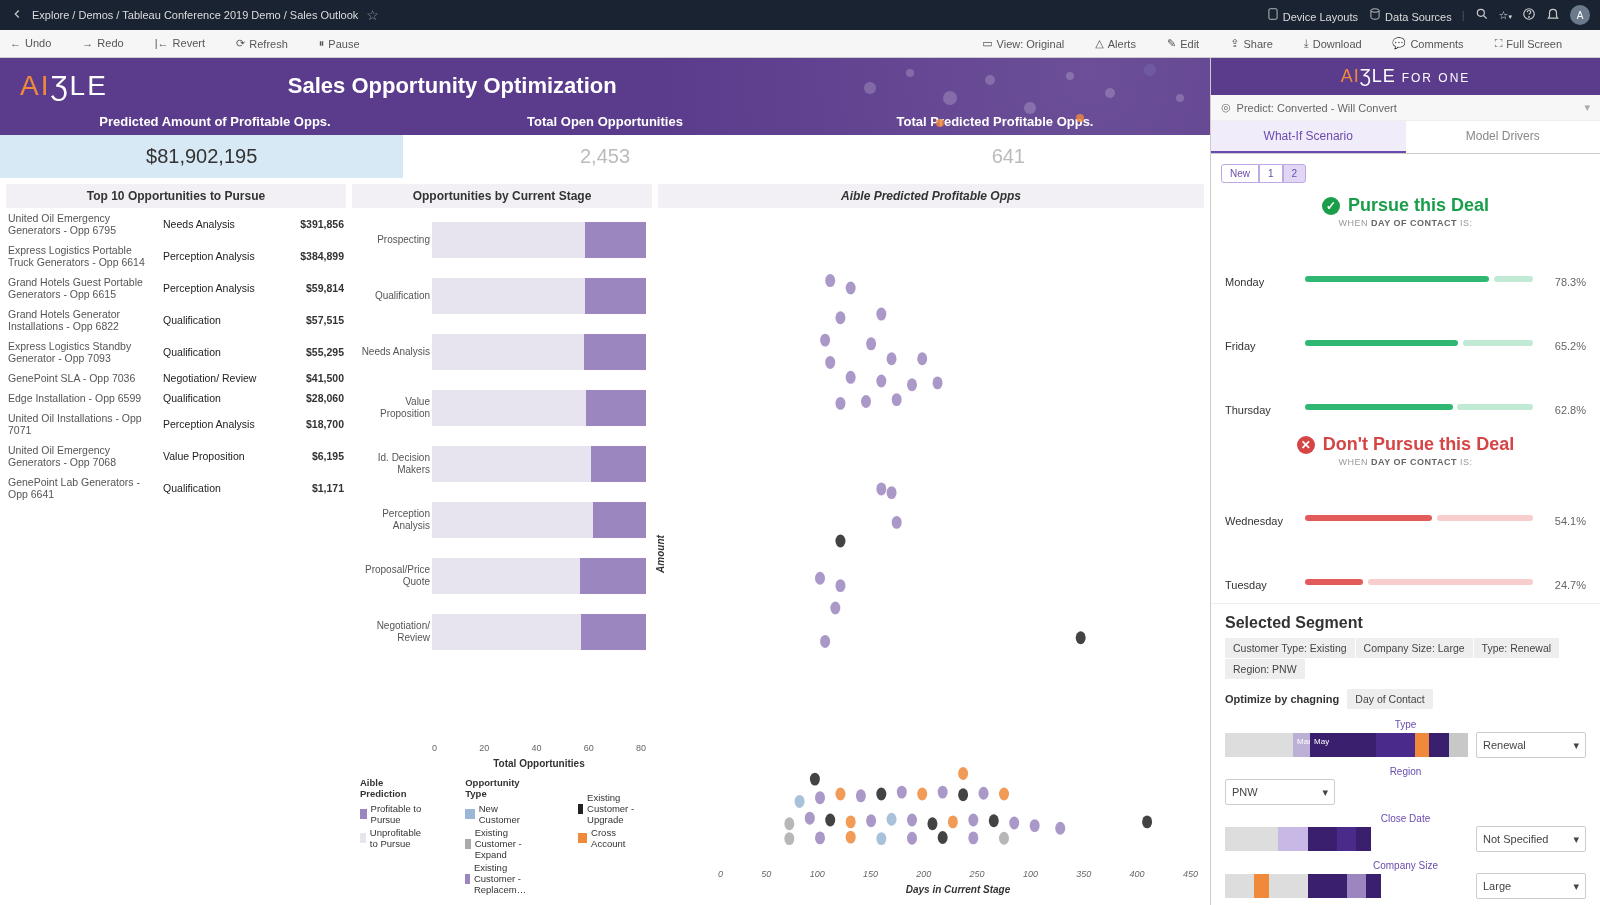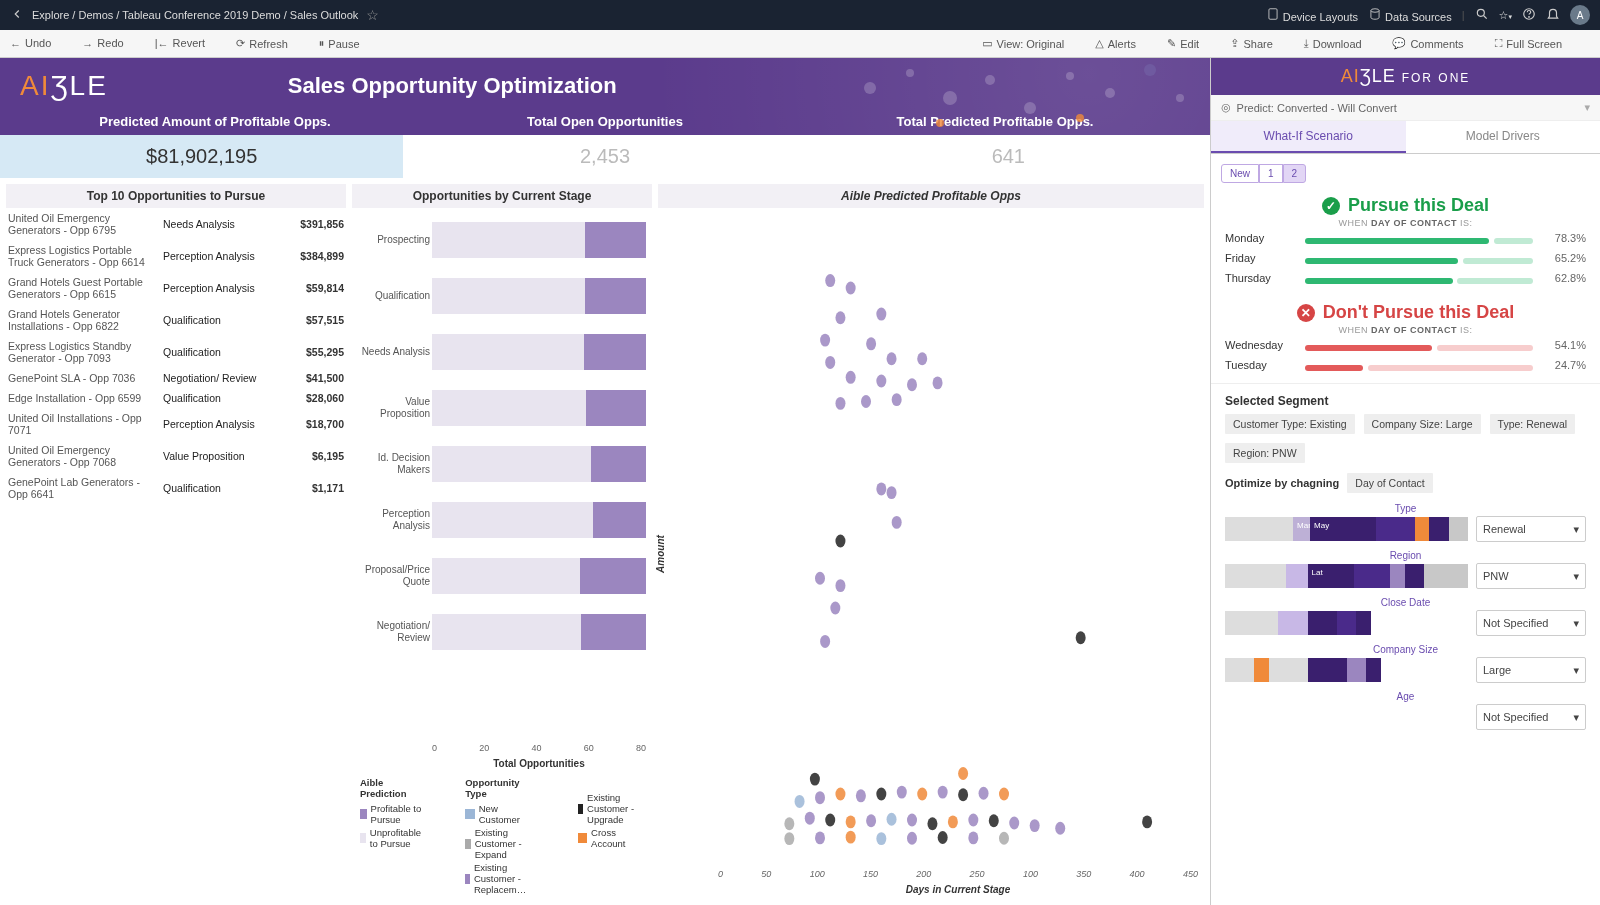--- a/index.html
+++ b/index.html
@@ -62,28 +62,28 @@
   .pill { border:1px solid #bfa8e3; padding:3px 8px; font-size:10px; color:#6a4caf; cursor:pointer; }
   .pill:first-child { border-radius:3px 0 0 3px; }
   .pill:last-child { border-radius:0 3px 3px 0; }
   .pill.active { background:#e2d6f5; }
   .verdict { text-align:center; margin-top:6px; }
   .verdict-title { font-size:18px; font-weight:600; display:flex; align-items:center; justify-content:center; gap:8px; }
   .verdict-title.pursue { color:#1a9e4a; }
   .verdict-title.dont { color:#d64545; }
   .verdict-sub { font-size:9px; color:#999; letter-spacing:.5px; margin-top:2px; }
   .verdict-sub b { color:#666; }
-  .prob-row { display:flex; align-items:flex-end; padding:4px 14px; gap:0; font-size:11px; }
+  .prob-row { display:flex; align-items:flex-start; padding:4px 14px; gap:0; font-size:11px;margin-top:44px; }
   .prob-row .day { width:80px; }
   .prob-row .barwrap { flex:1; height:6px; background:transparent; position:relative; }
   .prob-row .barwrap .seg { position:absolute; top:0; bottom:0; border-radius:3px; }
   .prob-row .pct { width:46px; text-align:right; color:#666; }
   .segment-sec { padding:10px 14px; border-top:1px solid #eee; margin-top:8px; }
-  .seg-title { font-size:12px; font-weight:600; margin-bottom:6px; }
-  .chips { display:flex; flex-wrap:wrap; gap:9px;align-items:center; }
+  .seg-title { font-size:16px; font-weight:600; margin-bottom:6px; }
+  .chips { display:flex; flex-wrap:wrap; gap:1px;align-items:center; }
   .chip { background:#eee; border-radius:1px; padding:4px 8px; font-size:10.5px; color:#444; }
   .opt-row { display:flex; align-items:center; gap:8px; font-size:11px; margin-top:10px; }
   .opt-row .chip { background:#eee; }
   .dec-inc { display:flex; justify-content:space-around; font-size:11px; color:#888; padding:10px 14px 4px; }
   .dec-inc .sel { color:#5b3b8c; font-weight:600; display:flex; align-items:center; gap:4px; }
   .wi-row { display:flex; flex-direction:column; padding:0 14px 8px; }
   .wi-label { text-align:center; font-size:10px; color:#6a4caf; margin-bottom:2px; }
   .wi-body { display:flex; gap:8px; align-items:center; }
   .heatstrip { height:24px; flex:1; background:#eee; position:relative; border:0; }
   .heatstrip .seg { position:absolute; top:0; bottom:0; }
@@ -559,31 +559,20 @@
             </div>
             <div class="sel-box">
               <span>Renewal</span>
               <span>▾</span>
             </div>
           </div>
         </div>
         <div class="wi-row">
           <div class="wi-label">Region</div>
           <div class="wi-body">
-            <div class="heatstrip">
-              <div class="seg" style="left:0%;right:calc(100% - 25%);background:#ddd"></div>
-              <div class="seg" style="left:25%;right:calc(100% - 34%);background:#c8b8e6"></div>
-              <div class="seg" style="left:34%;right:calc(100% - 53%);background:#3a1f6e">
-                <span class="seg-label" style="left:4px">Lat</span>
-              </div>
-              <div class="seg" style="left:53%;right:calc(100% - 68%);background:#4a2a8a"></div>
-              <div class="seg" style="left:68%;right:calc(100% - 74%);background:#9b86bf"></div>
-              <div class="seg" style="left:74%;right:calc(100% - 82%);background:#3a1f6e"></div>
-              <div class="seg" style="left:82%;right:calc(100% - 100%);background:#c8c8c8"></div>
-            </div>
             <div class="sel-box">
               <span>PNW</span>
               <span>▾</span>
             </div>
           </div>
         </div>
         <div class="wi-row">
           <div class="wi-label">Close Date</div>
           <div class="wi-body">
             <div class="heatstrip">

